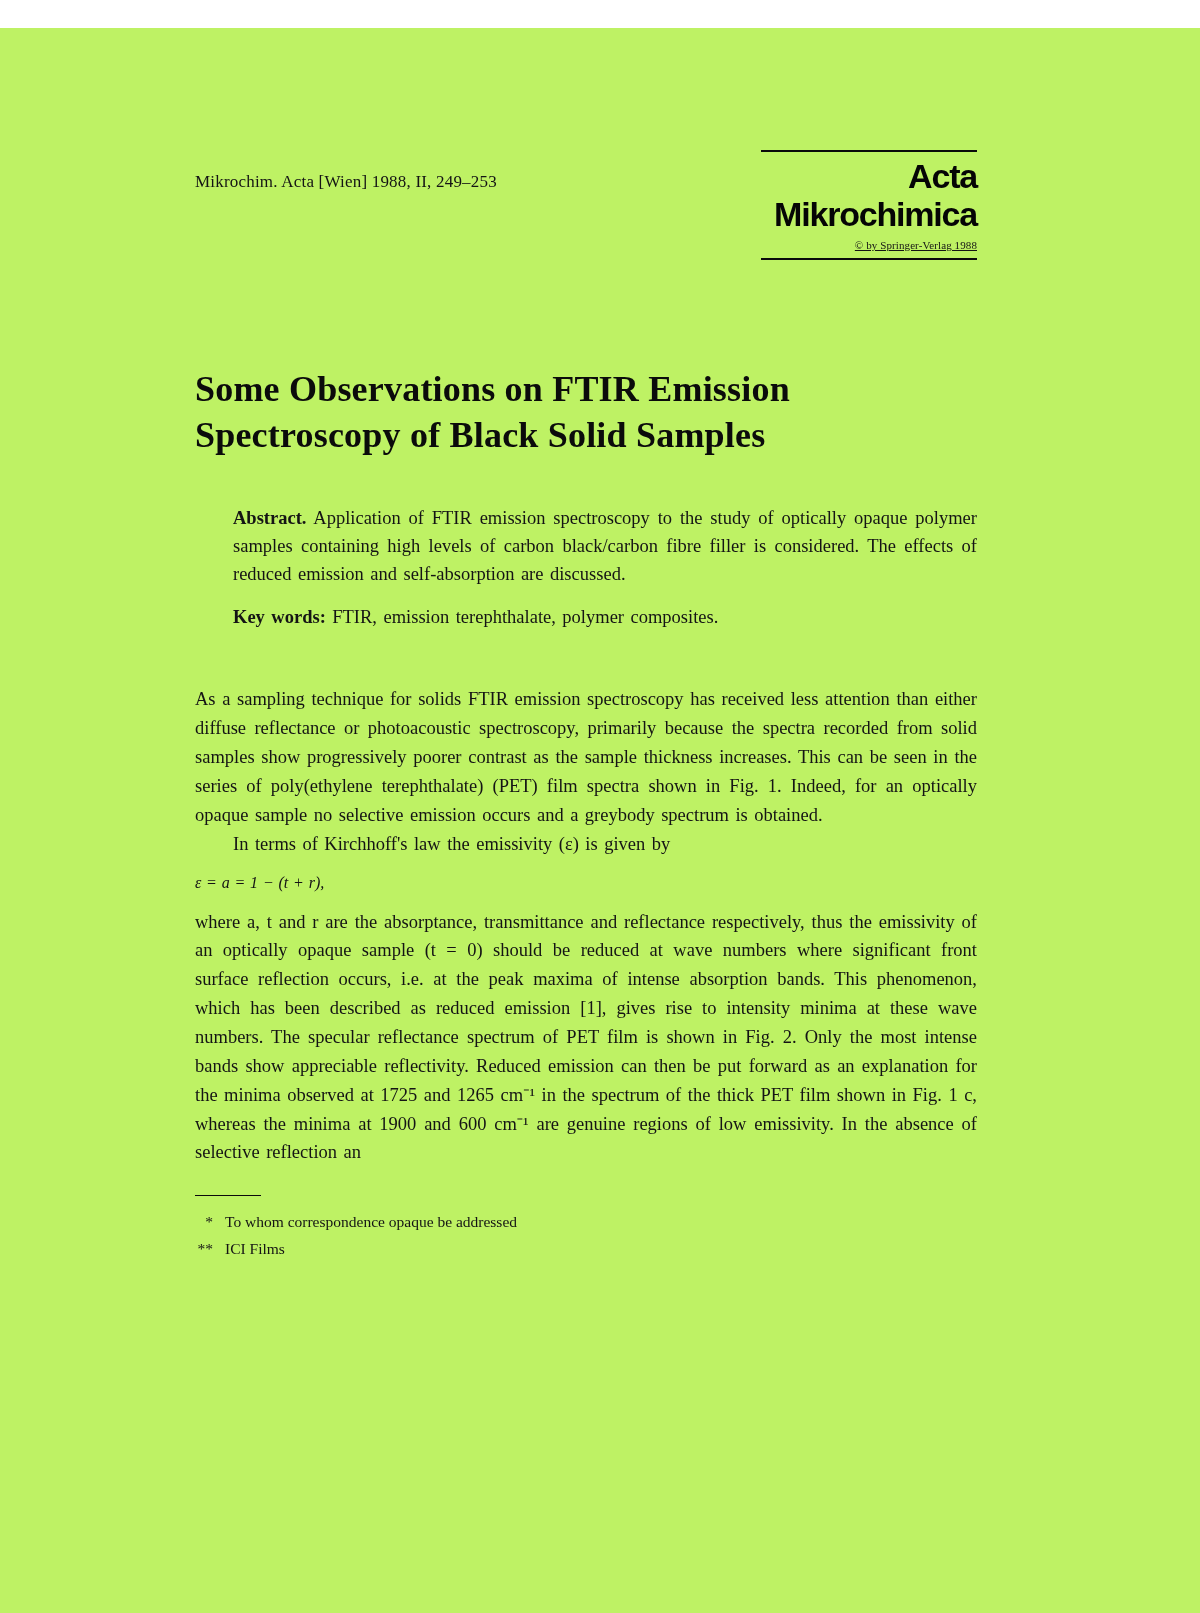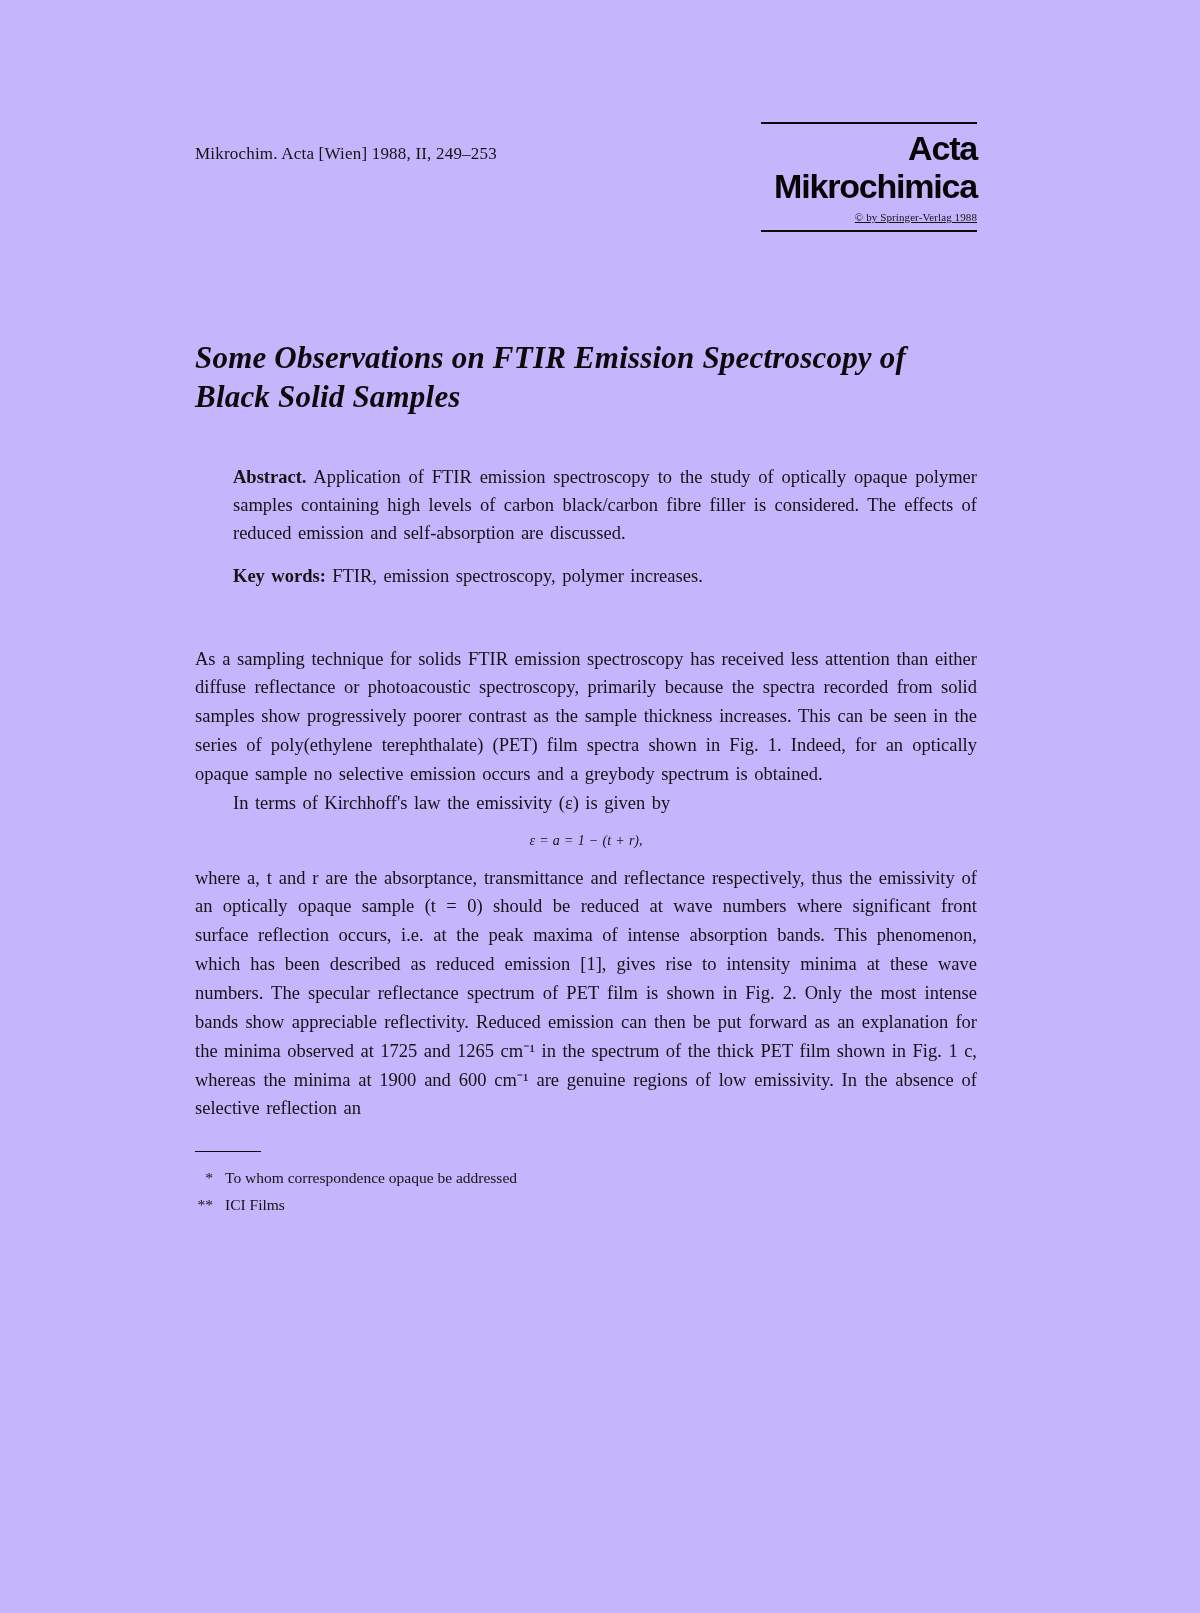--- a/index.html
+++ b/index.html
@@ -7,21 +7,22 @@
   body {
     width: 1200px;
     height: 1613px;
     font-family: "Liberation Serif", serif;
     color: #141414;
     position: relative;
   }
   .page {
     position: absolute;
     inset: 0;
-    background: #c4b5fd;
+    background: #bef264;
+    margin-top: 28px;
   }
   .content {
     position: absolute;
     left: 195px;
     top: 0;
     width: 782px;
   }
 
   
   .header {
@@ -53,26 +54,25 @@
   .copyright {
     font-size: 11px;
     margin-top: 5px;
     letter-spacing: 0.1px;
     text-decoration: underline;
   }
 
   
   .title {
     margin-top: 106px;
-    font-size: 31px;
+    font-size: 36px;
     font-weight: 700;
     line-height: 1.28;
     letter-spacing: 0.2px;
     color: #0b0b0b;
-    font-style: italic;
   }
   .authors {
     margin-top: 54px;
     font-size: 19px;
     letter-spacing: 0.15px;
   }
   .affiliation {
     margin-top: 20px;
     font-size: 16.5px;
     line-height: 1.5;
@@ -95,23 +95,23 @@
   .body-text {
     margin-top: 54px;
     font-size: 18.5px;
     line-height: 1.56;
     text-align: justify;
     word-spacing: 0.10em;
   }
   .body-text p { margin: 0; }
   .indent { text-indent: 38px; }
   .equation {
-    text-align: center;
+    text-align: left;
     font-style: italic;
-    font-size: 14px;
+    font-size: 16px;
     margin: 12px 0 12px 0;
     word-spacing: 0.05em;
   }
 
   
   .footnotes { margin-top: 28px; }
   .footnote-rule {
     width: 66px;
     border-top: 1.5px solid #0a0a0a;
     margin-bottom: 12px;
@@ -145,21 +145,21 @@
         <div class="rule-bottom"></div>
       </div>
     </div>
 
     <h1 class="title">Some Observations on FTIR Emission Spectroscopy of Black Solid Samples</h1>
 
 
 
     <div class="abstract-block">
       <p><span class="bold">Abstract.</span> <span>Application of FTIR emission spectroscopy to the study of optically opaque polymer samples containing high levels of carbon black/carbon fibre filler is considered. The effects of reduced emission and self-absorption are discussed.</span></p>
-      <p class="keywords"><span class="bold">Key words:</span> <span>FTIR, emission spectroscopy, polymer increases.</span></p>
+      <p class="keywords"><span class="bold">Key words:</span> <span>FTIR, emission terephthalate, polymer composites.</span></p>
     </div>
 
     <div class="body-text">
       <p>As a sampling technique for solids FTIR emission spectroscopy has received less attention than either diffuse reflectance or photoacoustic spectroscopy, primarily because the spectra recorded from solid samples show progressively poorer contrast as the sample thickness increases. This can be seen in the series of poly(ethylene terephthalate) (PET) film spectra shown in Fig. 1. Indeed, for an optically opaque sample no selective emission occurs and a greybody spectrum is obtained.</p>
       <p class="indent">In terms of Kirchhoff's law the emissivity (ε) is given by</p>
       <div class="equation">ε = a = 1 − (t + r),</div>
       <p>where a, t and r are the absorptance, transmittance and reflectance respectively, thus the emissivity of an optically opaque sample (t = 0) should be reduced at wave numbers where significant front surface reflection occurs, i.e. at the peak maxima of intense absorption bands. This phenomenon, which has been described as reduced emission [1], gives rise to intensity minima at these wave numbers. The specular reflectance spectrum of PET film is shown in Fig. 2. Only the most intense bands show appreciable reflectivity. Reduced emission can then be put forward as an explanation for the minima observed at 1725 and 1265 cm⁻¹ in the spectrum of the thick PET film shown in Fig. 1 c, whereas the minima at 1900 and 600 cm⁻¹ are genuine regions of low emissivity. In the absence of selective reflection an</p>
     </div>
 
     <div class="footnotes">

